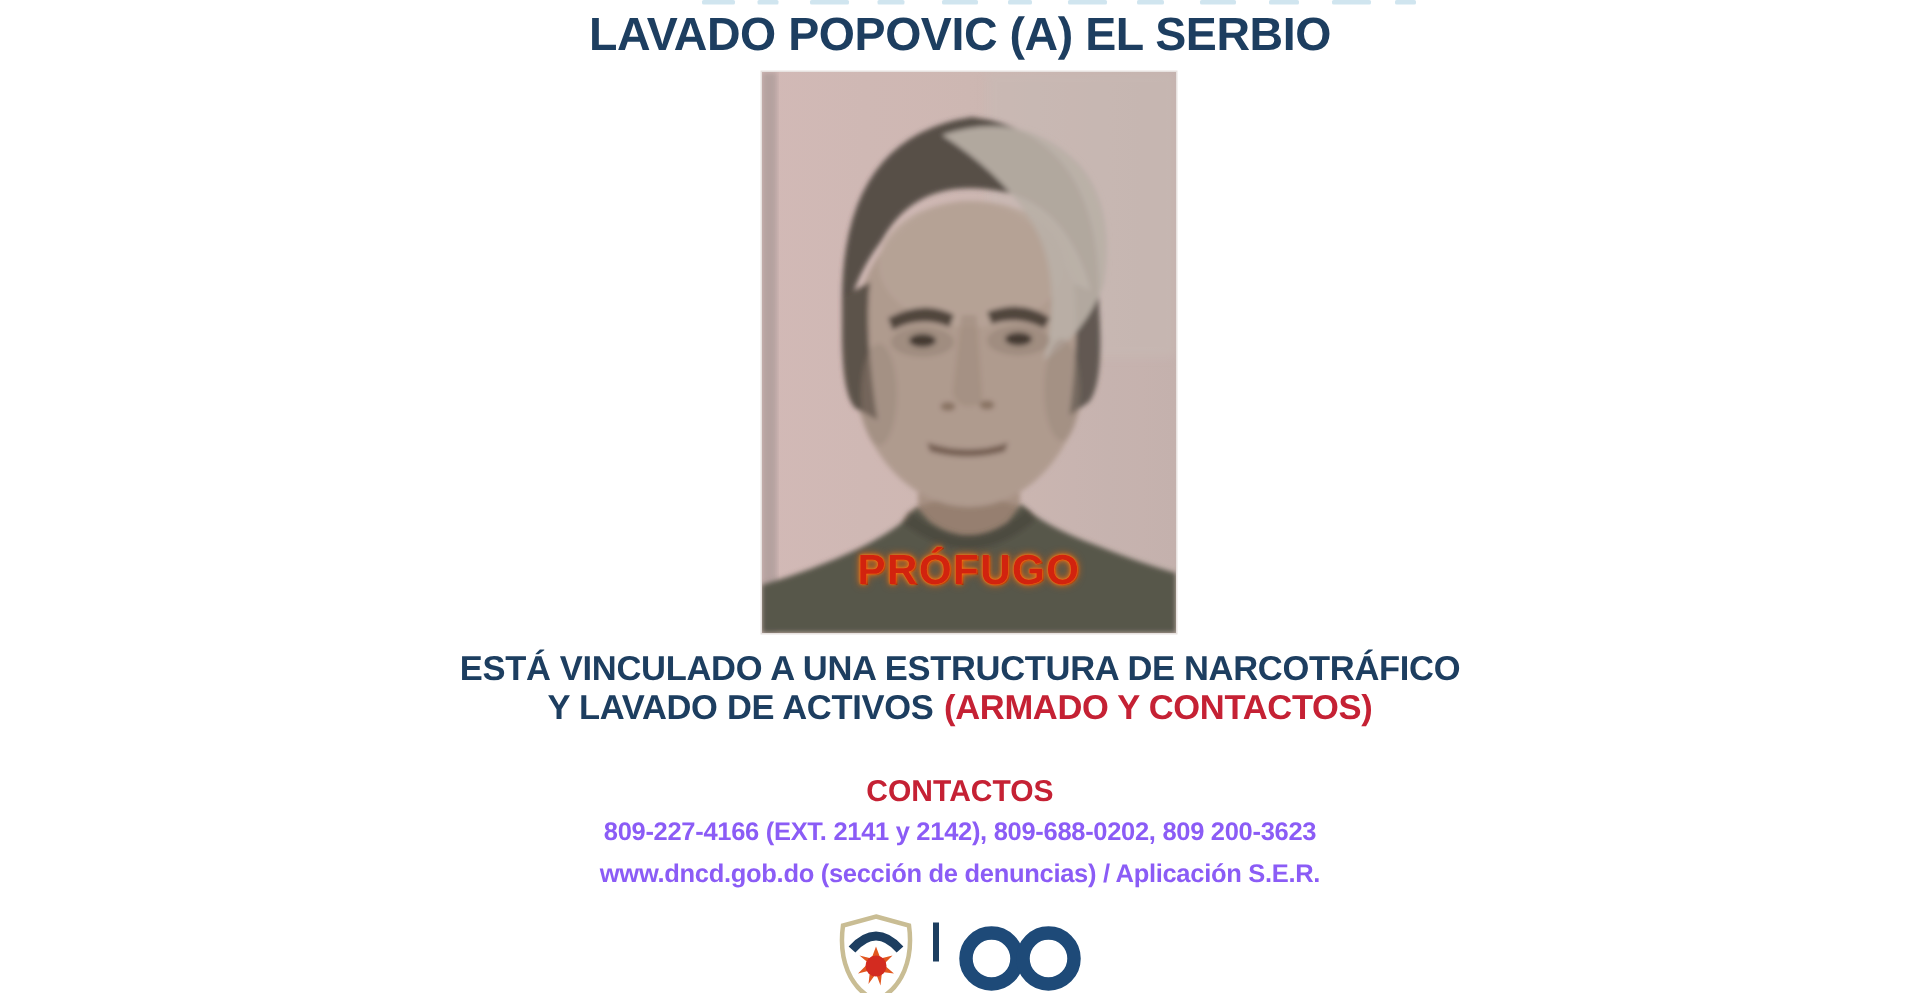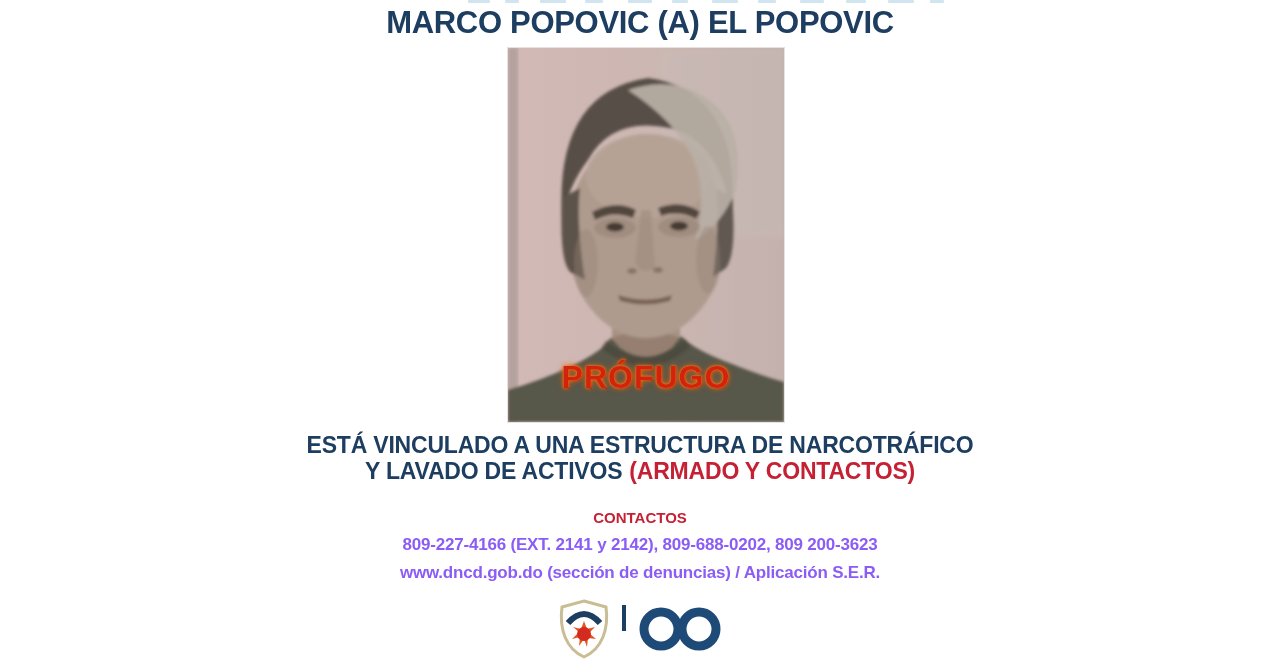--- a/index.html
+++ b/index.html
@@ -21,29 +21,29 @@
     color:#1d3e60;line-height:34px;text-align:center;
   }
 
   .photo{
     position:relative;width:276px;height:374px;margin-top:8px;transform:translateX(6px);
     background:#cdb9b6;overflow:hidden;box-shadow:0 0 0 1px #e7e2e0;
   }
   .photo svg{display:block;width:276px;height:374px;}
   .profugo{
     position:absolute;left:50%;bottom:26px;transform:translateX(-50%);
-    font-size:32px;font-weight:bold;letter-spacing:1px;white-space:nowrap;
+    font-size:28px;font-weight:bold;letter-spacing:1px;white-space:nowrap;
     color:#d2230e;
     text-shadow:0 0 1px #ff8a16,0 0 3px #f07c1e,0 0 6px #e2620b,1px 1px 0 #8c1508;
   }
 
   .statement{margin-top:10px;text-align:center;font-weight:bold;font-size:23px;line-height:26px;color:#1d3e60;letter-spacing:-.2px;}
   .statement .red-part{color:#c52134;margin-left:7px;}
 
-  .contacts-heading{margin-top:23px;font-size:15px;font-weight:bold;color:#c52134;line-height:22px;letter-spacing:0;}
+  .contacts-heading{margin-top:33px;font-size:20px;font-weight:bold;color:#c52134;line-height:22px;letter-spacing:0;}
   .contact-lines{margin-top:2px;text-align:center;font-weight:bold;font-size:17px;line-height:28px;color:#8b5cf6;letter-spacing:-.2px;}
 
   .footer{margin-top:12px;display:flex;align-items:flex-start;justify-content:center;gap:11px;height:32px;}
   .crest{width:54px;height:60px;}
   .divider{width:4px;height:26px;background:#1d3e60;margin-top:6px;}
   .infinity{width:86px;height:52px;margin-top:4px;}
 </style>
 </head>
 <body>
 
@@ -59,21 +59,21 @@
     <i style="left:712px;width:26px"></i>
       <i style="left:758px;width:18px"></i>
     <i style="left:800px;width:24px"></i>
       <i style="left:846px;width:20px"></i>
     <i style="left:888px;width:26px"></i>
       <i style="left:930px;width:14px"></i>
   </div>
 
   <div class="content">
 
-    <h1 class="title">MARCO POPOVIC (A) EL POPOVIC</h1>
+    <h1 class="title">LAVADO POPOVIC (A) EL SERBIO</h1>
 
     <div class="photo">
       <svg viewBox="0 0 276 374" aria-hidden="true">
         <defs>
           <linearGradient id="bg" x1="0" y1="0" x2="1" y2="0">
             <stop offset="0" stop-color="#d2bab8"></stop>
             <stop offset="0.5" stop-color="#ccb8b4"></stop>
             <stop offset="1" stop-color="#c2b2ae"></stop>
           </linearGradient>
           <filter id="soft">

